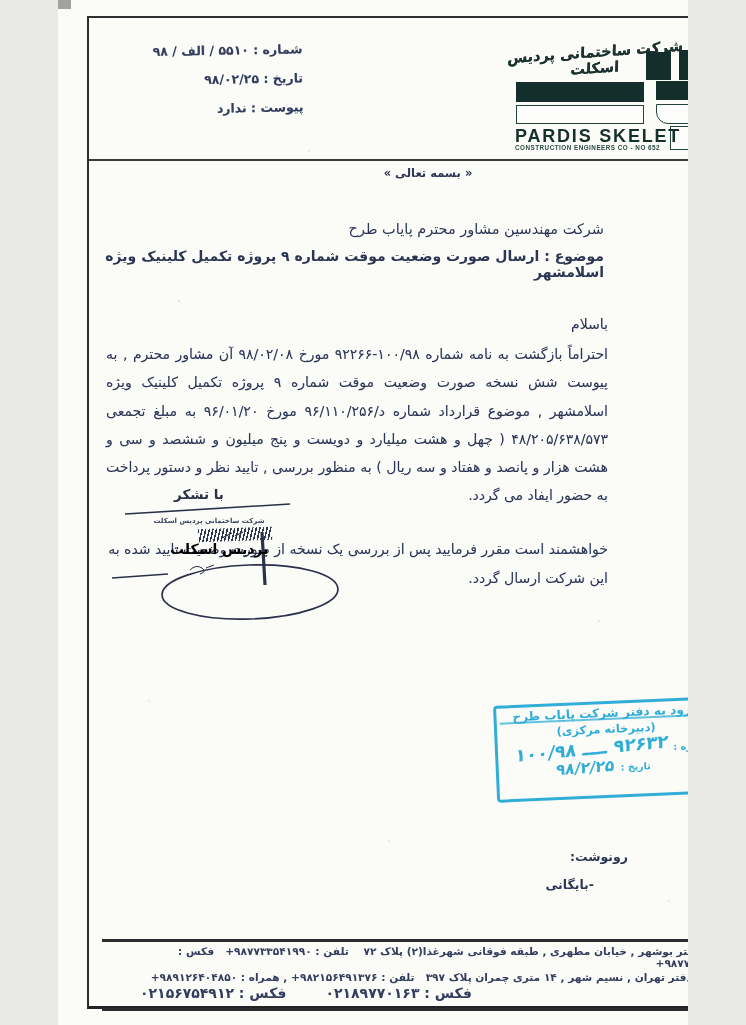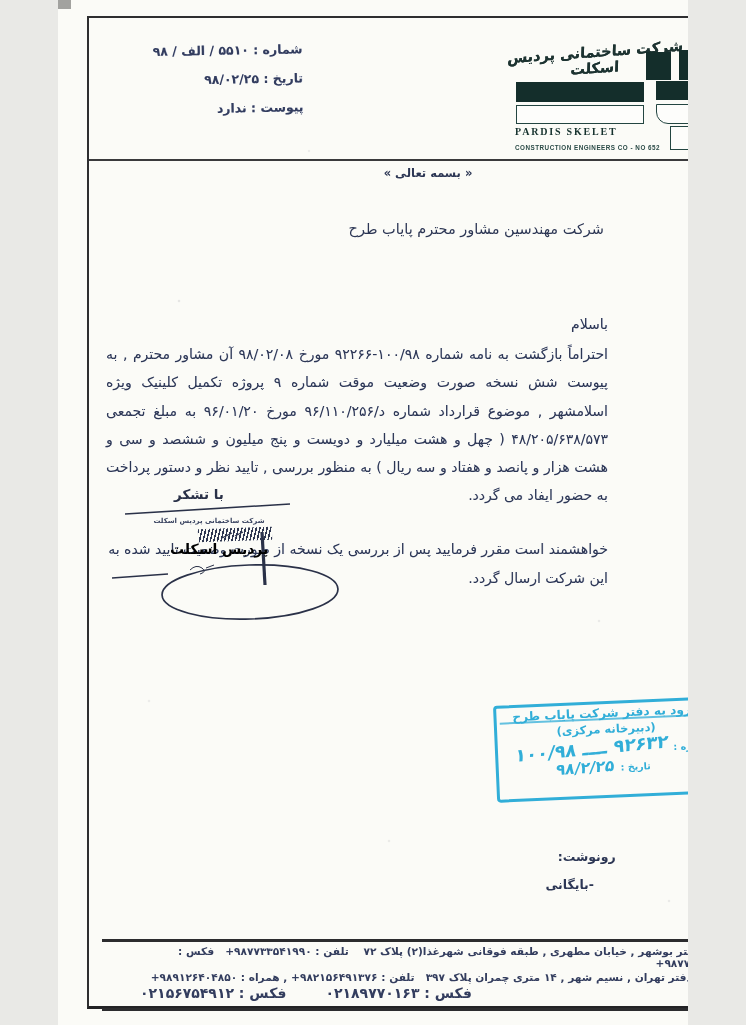--- a/index.html
+++ b/index.html
@@ -35,22 +35,22 @@
   }
   
   .calligraphy{
     position:absolute;left:447px;top:44px;width:180px;direction:rtl;text-align:center;
     font-size:14.5px;font-weight:bold;color:#1d3331;
     transform:rotate(-4deg) skewX(-6deg);text-shadow:0 0 .6px #1d3331;
   }
   .blk{position:absolute;background:var(--logo);}
   .oblk{position:absolute;background:#fdfdfb;border:1.5px solid #234541;box-sizing:border-box;}
   .pardis-en{
-    position:absolute;left:457px;top:126px;font-family:Liberation Serif, serif;
-    font-size:10px;font-weight:bold;letter-spacing:1.8px;color:#15312d;
+    position:absolute;left:457px;top:126px;font-family:Liberation Sans, sans-serif;
+    font-size:18px;font-weight:bold;letter-spacing:1.8px;color:#15312d;
   }
   .pardis-sub{
     position:absolute;left:457px;top:144px;font-family:"Liberation Sans",sans-serif;
     font-size:6.3px;font-weight:bold;letter-spacing:.5px;color:#2a4a46;
   }
   .divider{position:absolute;left:31px;top:159px;width:673px;height:2px;background:#3a3a3c;}
   .bismillah{position:absolute;left:290px;top:166px;width:160px;direction:rtl;text-align:center;
     font-size:11.5px;font-weight:bold;}
   .recipient{position:absolute;right:84px;top:221px;direction:rtl;font-size:14.5px;font-weight:normal;}
   .subject{position:absolute;right:84px;top:248px;direction:rtl;font-size:14px;font-weight:bold;}
@@ -81,21 +81,21 @@
   .stamp-l1{text-align:center;font-size:12.2px;font-weight:bold;line-height:16px;}
   .stamp-l2{text-align:center;font-size:11.5px;font-weight:bold;line-height:15px;margin-top:1px;}
   .stamp-row{display:flex;align-items:flex-end;padding:0 5px;margin-top:1px;}
   .stamp-label{font-size:9.5px;font-weight:bold;flex:0 0 auto;padding-bottom:3px;}
   .stamp-num{font-size:18px;font-weight:bold;letter-spacing:1px;line-height:20px;margin-right:5px;
     transform:rotate(-3deg) skewX(-10deg);}
   .stamp-daterow{display:flex;align-items:flex-end;padding:0 66px 0 5px;margin-top:0;}
   .stamp-date{font-size:15.5px;font-weight:bold;letter-spacing:1px;line-height:18px;margin-right:6px;
     transform:rotate(-2deg) skewX(-10deg);}
   
-  .cc{position:absolute;right:60px;top:849px;direction:rtl;text-align:center;font-size:12.5px;font-weight:600;margin-left:19px;}
+  .cc{position:absolute;right:60px;top:849px;direction:rtl;text-align:right;font-size:12.5px;font-weight:600;margin-left:19px;}
   .cc .cc-item{margin-top:13px;padding-right:34px;}
   
   .footer-box{
     position:absolute;left:44px;top:939px;width:650px;height:66px;
     border-top:3px solid #2c2c2e;border-bottom:3px solid #2c2c2e;
     color:#333d5e;font-weight:bold;
   }
   .footer-box .f1{direction:rtl;text-align:right;padding:3px 10px 0 0;font-size:10.6px;}
   .footer-box .f2{direction:rtl;text-align:right;padding:2px 52px 0 0;font-size:10.6px;}
   .footer-box .f3{direction:rtl;text-align:left;padding:2px 0 0 38px;font-size:14px;}
@@ -125,20 +125,21 @@
   <div class="oblk" style="left:641px;top:102px;width:47px;height:21px;"></div>
   <div class="oblk" style="left:612px;top:126px;width:33px;height:24px;"></div>
   <div class="oblk" style="left:650px;top:125px;width:38px;height:25px;"></div>
   <div class="pardis-en">PARDIS SKELET</div>
   <div class="pardis-sub">CONSTRUCTION ENGINEERS CO - NO 652</div>
 
   <div class="divider"></div>
   <div class="bismillah">« بسمه تعالی »</div>
 
   <div class="recipient">شرکت مهندسین مشاور محترم پایاب طرح</div>
+  <div class="subject">موضوع : ارسال صورت وضعیت موقت شماره ۹ پروژه تکمیل کلینیک ویژه اسلامشهر</div>
 
   <div class="body-block">
     <div class="salutation">باسلام</div>
     <p>احتراماً بازگشت به نامه شماره ۱۰۰/۹۸-۹۲۲۶۶ مورخ ۹۸/۰۲/۰۸ آن مشاور محترم , به پیوست شش نسخه صورت وضعیت موقت شماره ۹ پروژه تکمیل کلینیک ویژه اسلامشهر , موضوع قرارداد شماره ⁦۹۶/د/۱۱۰/۲۵۶⁩ مورخ ۹۶/۰۱/۲۰ به مبلغ تجمعی ۴۸/۲۰۵/۶۳۸/۵۷۳ ( چهل و هشت میلیارد و دویست و پنج میلیون و ششصد و سی و هشت هزار و پانصد و هفتاد و سه ریال ) به منظور بررسی , تایید نظر و دستور پرداخت به حضور ایفاد می گردد.</p>
     <p class="second">خواهشمند است مقرر فرمایید پس از بررسی یک نسخه از صورت وضعیت تایید شده به این شرکت ارسال گردد.</p>
   </div>
 
   <div class="sig-thanks">با تشکر</div>
   <svg class="sig-svg" width="235" height="135" viewBox="0 0 235 135">
     <path d="M15,22 L180,12" stroke="#2a3148" stroke-width="1.6" fill="none"></path>

